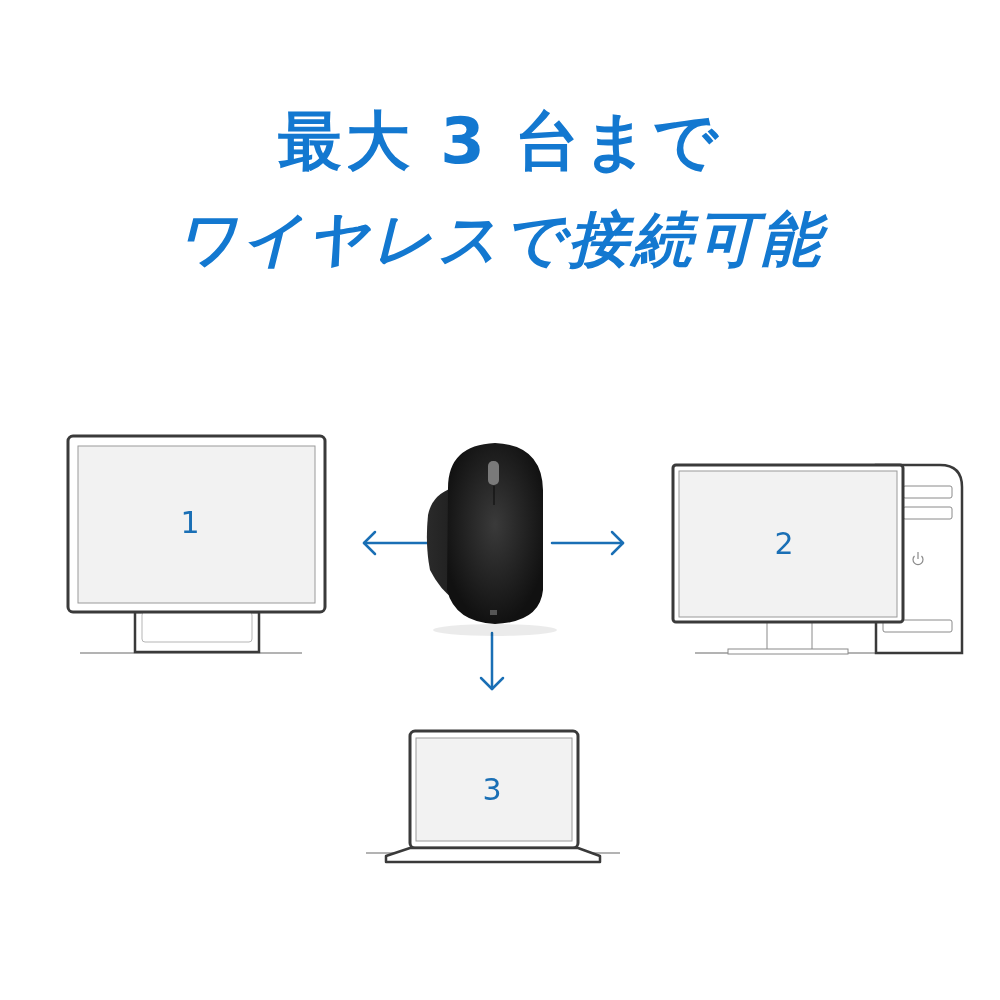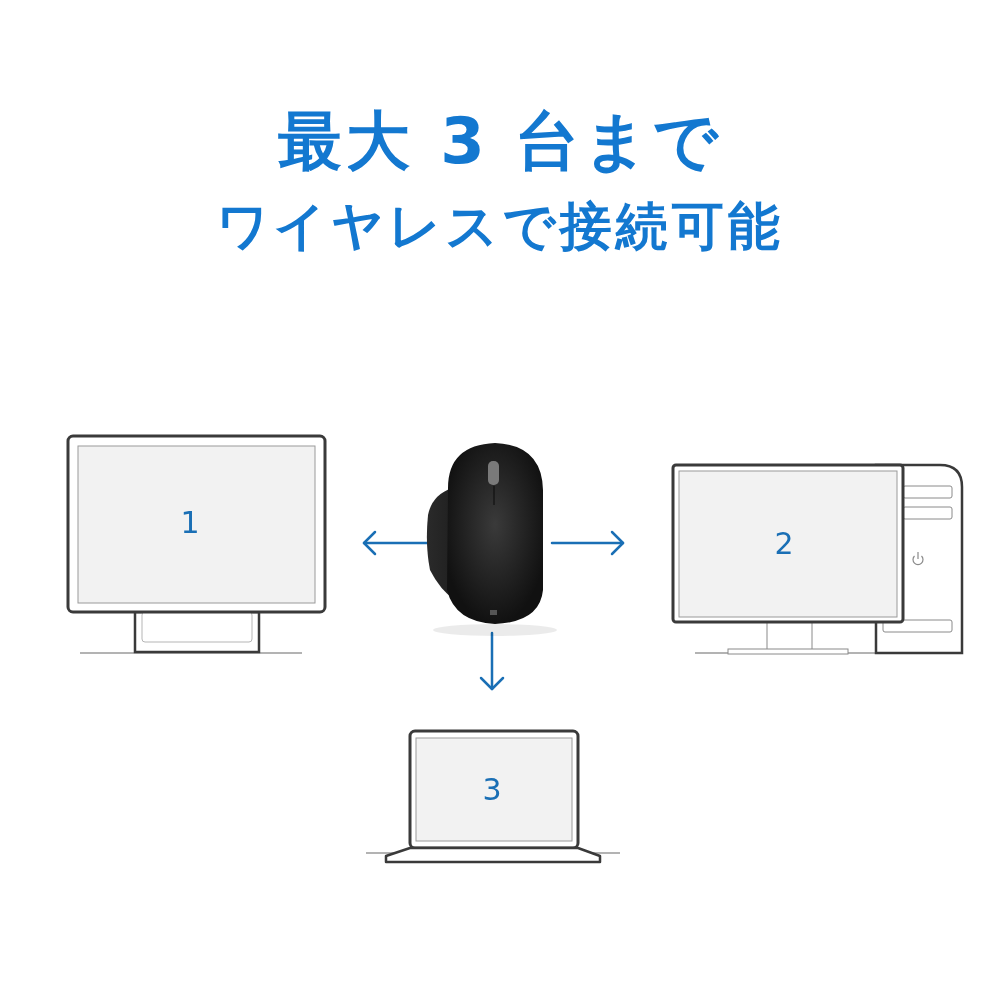--- a/index.html
+++ b/index.html
@@ -1,19 +1,19 @@
 <!DOCTYPE html>
 <html><head>
 <meta charset="utf-8">
 <style>
   html, body { margin:0; padding:0; background:#ffffff; }
   body { width:1000px; height:1000px; position:relative; overflow:hidden; font-family:"DejaVu Sans", sans-serif; }
   .headline { position:absolute; left:0; width:1000px; text-align:center; color:#1378d0; font-weight:bold; letter-spacing:4px; }
   .line1 { top:98px; font-size:64px; }
-  .line2 { top:192px; font-size:52px; }
+  .line2 { top:200px; font-size:60px;font-style:italic; }
   svg { position:absolute; left:0; top:0; }
   .num { font-family:"DejaVu Sans", sans-serif; font-size:30px; fill:#1a6fb5; }
 </style>
 </head>
 <body>
 
 <div class="headline line1">最大 3 台まで</div>
 <div class="headline line2">ワイヤレスで接続可能</div>
 
 <svg width="1000" height="1000" viewBox="0 0 1000 1000">

